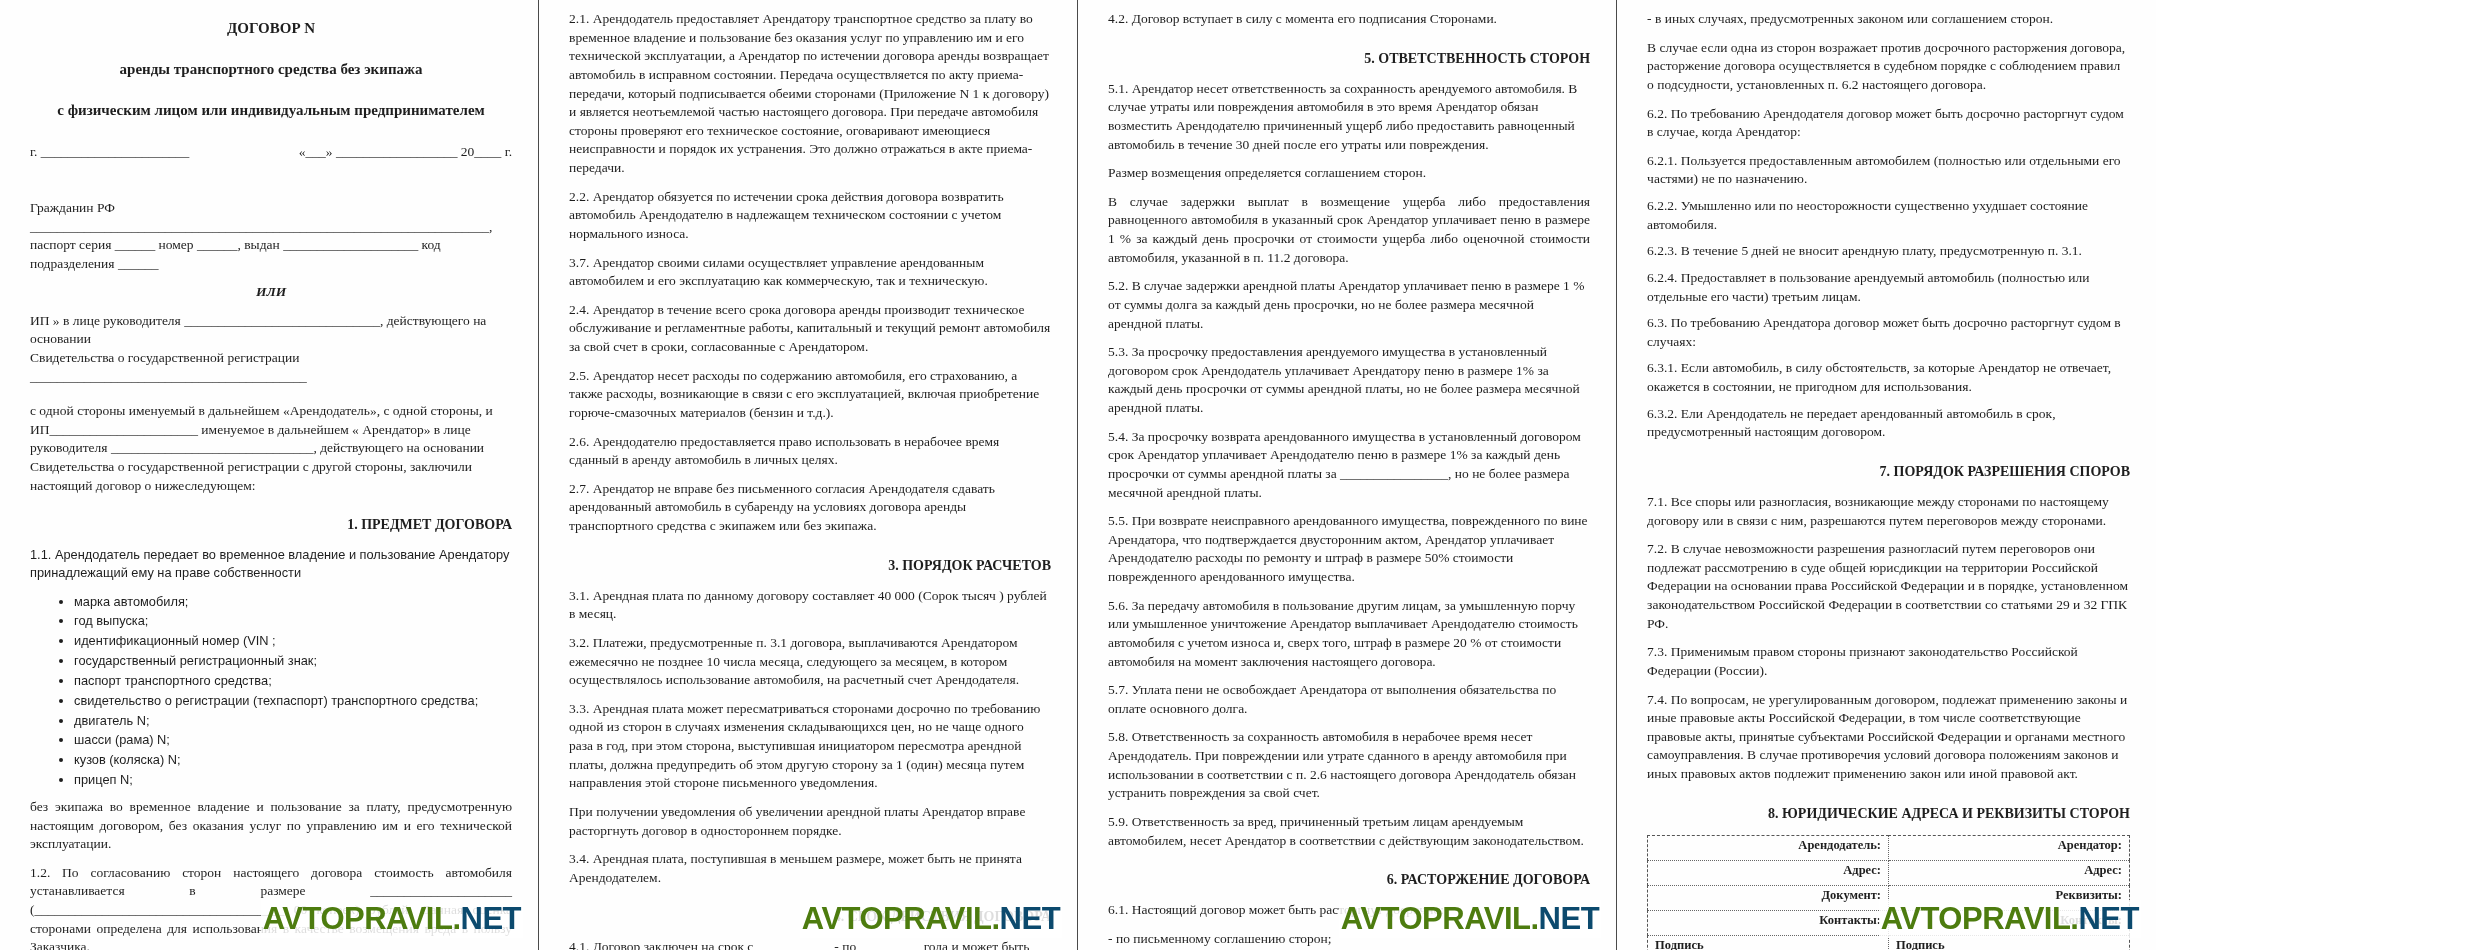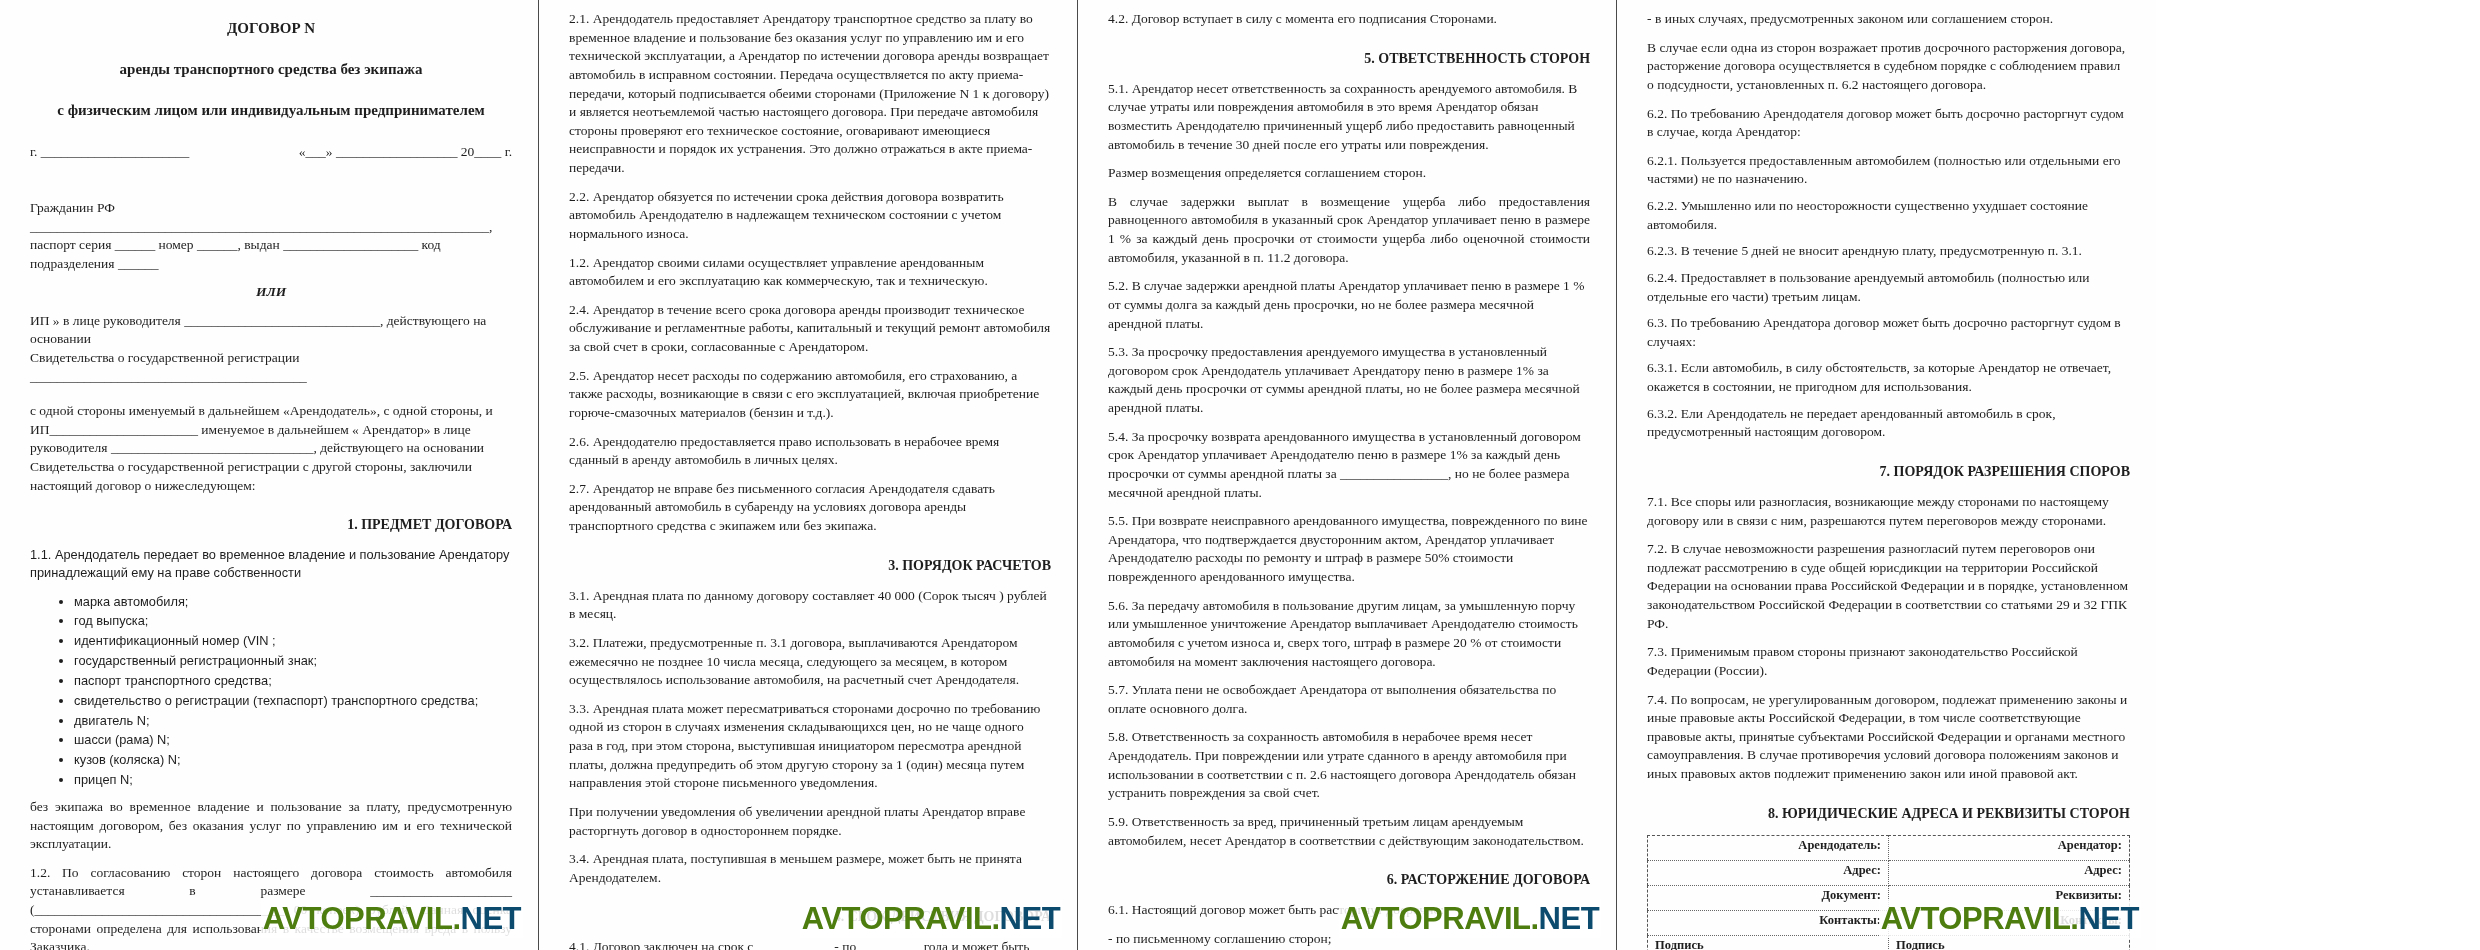--- a/index.html
+++ b/index.html
@@ -74,21 +74,21 @@
         <p class="p just">1.2. По согласованию сторон настоящего договора стоимость автомобиля устанавливается в размере _____________________ (_____________________________________ 00 копеек) рублей. Данная оценка сторонами определена для использования в качестве возмещения вреда в пользу Заказчика.</p>
         <p class="p">1.3. Использование автомобиля не должно противоречить его назначению.</p>
         <p class="p">1.4. В течение срока, указанного в п. 4.1, Арендатор не вправе без письменного согласия Арендодателя передавать арендуемый автомобиль в пользование или в субаренду третьим лицам.</p>
       </div>
     <div class="watermark"><span class="wm-black">AVTOPRAVIL.</span><span class="wm-red">NET</span></div>
   </section>
   <section class="col">
     <div>
         <p class="p">2.1. Арендодатель предоставляет Арендатору транспортное средство за плату во временное владение и пользование без оказания услуг по управлению им и его технической эксплуатации, а Арендатор по истечении договора аренды возвращает автомобиль в исправном состоянии. Передача осуществляется по акту приема-передачи, который подписывается обеими сторонами (Приложение N 1 к договору) и является неотъемлемой частью настоящего договора. При передаче автомобиля стороны проверяют его техническое состояние, оговаривают имеющиеся неисправности и порядок их устранения. Это должно отражаться в акте приема-передачи.</p>
         <p class="p">2.2. Арендатор обязуется по истечении срока действия договора возвратить автомобиль Арендодателю в надлежащем техническом состоянии с учетом нормального износа.</p>
-        <p class="p">1.2. Арендатор своими силами осуществляет управление арендованным автомобилем и его эксплуатацию как коммерческую, так и техническую.</p>
+        <p class="p">3.7. Арендатор своими силами осуществляет управление арендованным автомобилем и его эксплуатацию как коммерческую, так и техническую.</p>
         <p class="p">2.4. Арендатор в течение всего срока договора аренды производит техническое обслуживание и регламентные работы, капитальный и текущий ремонт автомобиля за свой счет в сроки, согласованные с Арендатором.</p>
         <p class="p">2.5. Арендатор несет расходы по содержанию автомобиля, его страхованию, а также расходы, возникающие в связи с его эксплуатацией, включая приобретение горюче-смазочных материалов (бензин и т.д.).</p>
         <p class="p">2.6. Арендодателю предоставляется право использовать в нерабочее время сданный в аренду автомобиль в личных целях.</p>
         <p class="p">2.7. Арендатор не вправе без письменного согласия Арендодателя сдавать арендованный автомобиль в субаренду на условиях договора аренды транспортного средства с экипажем или без экипажа.</p>
         <div class="h">3. ПОРЯДОК РАСЧЕТОВ</div>
         <p class="p">3.1. Арендная плата по данному договору составляет 40 000 (Сорок тысяч ) рублей в месяц.</p>
         <p class="p">3.2. Платежи, предусмотренные п. 3.1 договора, выплачиваются Арендатором ежемесячно не позднее 10 числа месяца, следующего за месяцем, в котором осуществлялось использование автомобиля, на расчетный счет Арендодателя.</p>
         <p class="p">3.3. Арендная плата может пересматриваться сторонами досрочно по требованию одной из сторон в случаях изменения складывающихся цен, но не чаще одного раза в год, при этом сторона, выступившая инициатором пересмотра арендной платы, должна предупредить об этом другую сторону за 1 (один) месяца путем направления этой стороне письменного уведомления.</p>
         <p class="p">При получении уведомления об увеличении арендной платы Арендатор вправе расторгнуть договор в одностороннем порядке.</p>
         <p class="p">3.4. Арендная плата, поступившая в меньшем размере, может быть не принята Арендодателем.</p>

